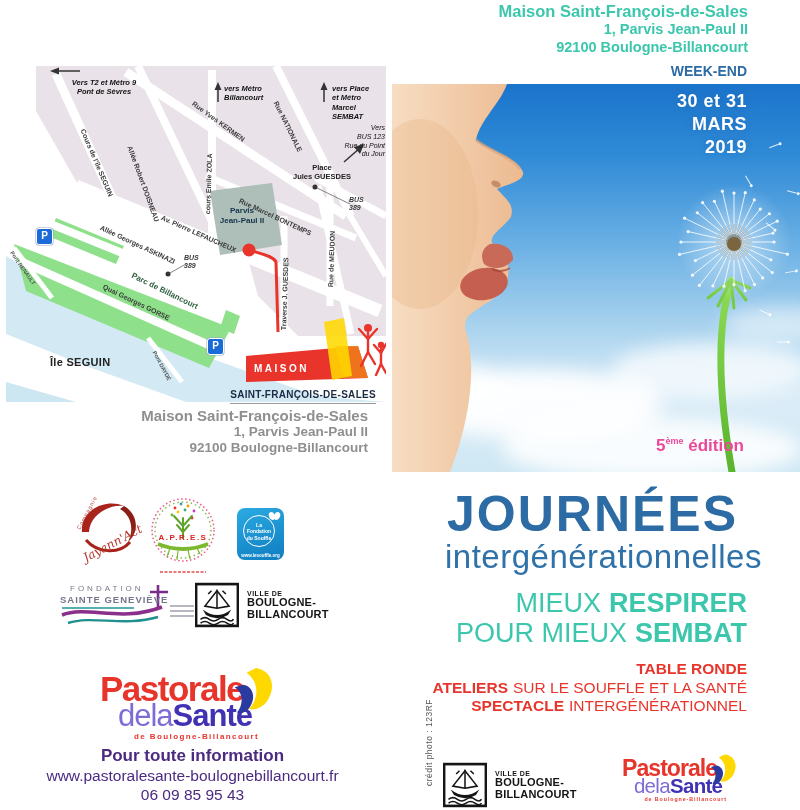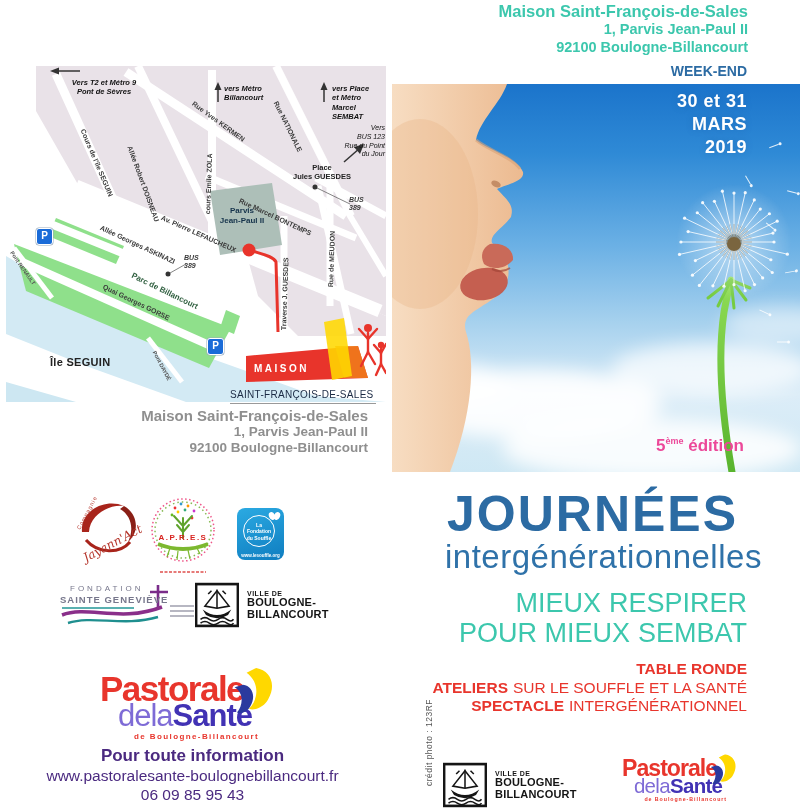--- a/index.html
+++ b/index.html
@@ -18,21 +18,21 @@
          text-shadow:0 0 6px rgba(30,90,160,.35);}
   .edition{position:absolute;right:56px;top:436px;color:#ec4899;font-size:17px;font-weight:bold;}
   .edition sup{font-size:9px;}
   
   .title{position:absolute;left:447px;top:485px;font-size:50px;font-weight:bold;
          color:#2c6ba3;letter-spacing:2px;}
   .subtitle{position:absolute;left:445px;top:538px;font-size:33px;color:#2f72a9;letter-spacing:.5px;}
   .slogans{position:absolute;right:53px;top:588px;text-align:right;color:#3cc7ad;
            font-size:27px;line-height:30px;}
   .sl-light{margin-right:8px;}
-  .sl-bold{font-weight:normal;}
+  .sl-bold{font-weight:bold;}
   .events{position:absolute;right:53px;top:660px;text-align:right;color:#e8352c;
           font-size:15.5px;line-height:18.5px;}
   .ev-bold{font-weight:bold;margin-right:5px;}
   .credit{position:absolute;left:424px;top:686px;height:100px;font-size:8.5px;color:#555;
           writing-mode:vertical-rl;transform:rotate(180deg);letter-spacing:.5px;}
   
   .ml{position:absolute;font-size:7px;font-weight:bold;color:#3a3a3a;white-space:pre-line;
       transform-origin:0 0;line-height:1.15;}
   .ml.it{font-style:italic;}
   .dir{position:absolute;font-size:7.5px;font-style:italic;font-weight:bold;color:#111;
@@ -40,22 +40,22 @@
   .pk{position:absolute;width:15px;height:15px;background:#1a6bd8;border:1.5px solid #fff;
       border-radius:3px;color:#fff;font-size:10px;line-height:14px;font-weight:bold;
       text-align:center;box-shadow:0 0 0 .5px #9ab;}
   .parvis-lb{position:absolute;left:213px;top:206px;width:58px;text-align:center;font-size:8px;
       font-weight:bold;color:#14324a;white-space:pre-line;line-height:1.2;}
   .place-lb{position:absolute;left:293px;top:163px;width:58px;text-align:center;font-size:7.5px;
       font-weight:bold;color:#222;white-space:pre-line;line-height:1.2;}
   .ile-lb{position:absolute;left:50px;top:356px;font-size:11px;font-weight:bold;color:#222;letter-spacing:.3px;}
   .pont-lb{position:absolute;font-size:5.5px;font-weight:bold;color:#555;transform-origin:0 0;}
   
-  .msf-caption{position:absolute;left:230px;top:389px;width:146px;text-align:left;
-      font-size:10px;font-weight:normal;color:#1b2a44;letter-spacing:.3px;}
+  .msf-caption{position:absolute;left:230px;top:389px;width:146px;text-align:right;
+      font-size:10px;font-weight:bold;color:#1b2a44;letter-spacing:.3px;}
   .msf-rule{position:absolute;left:230px;top:403px;width:146px;height:1px;background:#999;}
   .map-addr{position:absolute;left:118px;top:408px;width:250px;text-align:right;color:#8f8f8f;
       font-weight:bold;line-height:16px;}
   .map-addr .l1{font-size:15px;}
   .map-addr .l2{font-size:13.5px;}
   
   .souffle{position:absolute;left:237px;top:508px;width:47px;height:52px;border-radius:8px;
       background:linear-gradient(160deg,#2baae2,#0f7dc0);}
   .souffle .circ{position:absolute;left:6px;top:7px;width:32px;height:32px;border:1px solid #fff;
       border-radius:50%;color:#fff;font-size:5px;line-height:1.25;text-align:center;

